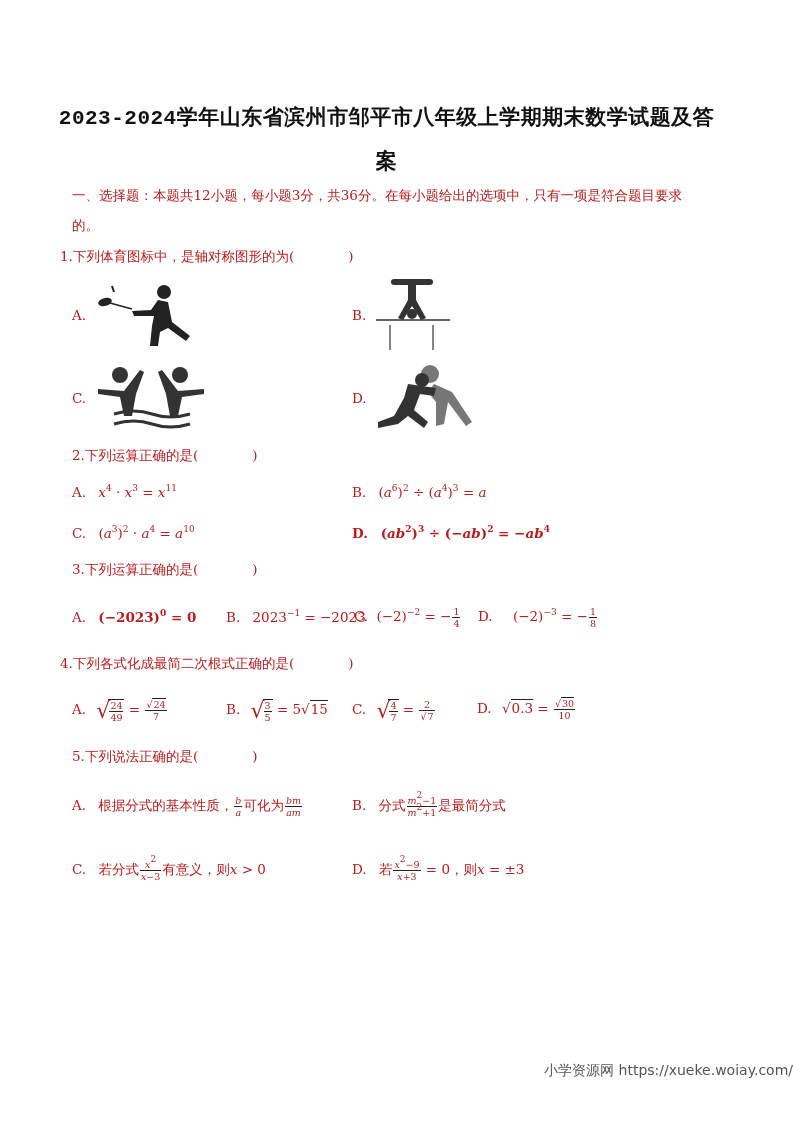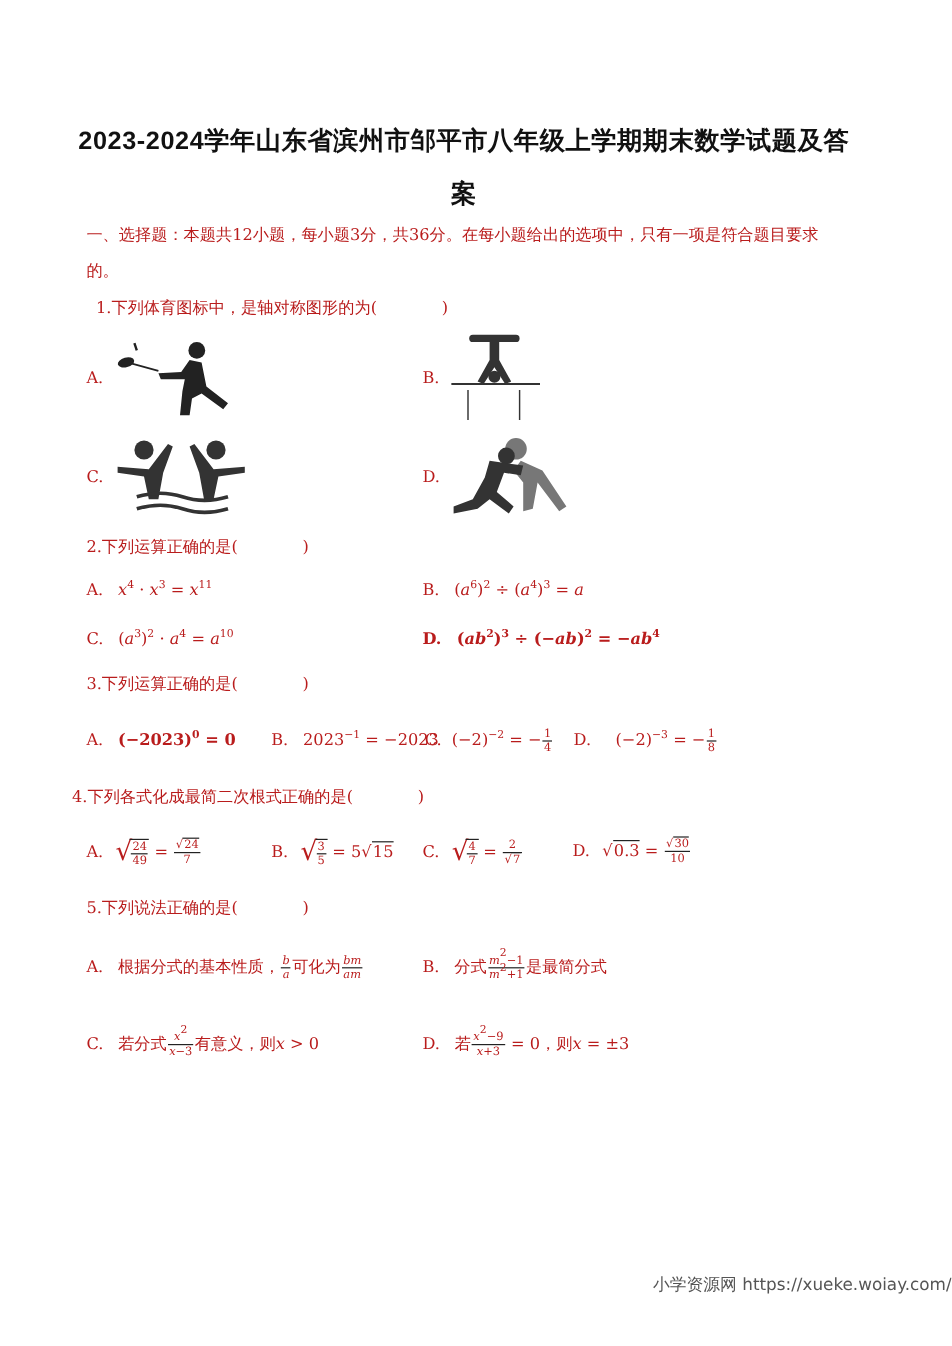--- a/index.html
+++ b/index.html
@@ -1,19 +1,19 @@
 <!DOCTYPE html>
 <html><head>
   <meta charset="utf-8">
   <style>
     html, body { margin:0; padding:0; background:#ffffff; }
     body { width:793px; height:1122px; position:relative; overflow:hidden;
            font-family:"DejaVu Serif","Liberation Serif",serif; color:#222; }
     .abs { position:absolute; }
-    .title { left:0; width:773px; text-align:center; font-family:Liberation Sans, sans-serif;
+    .title { left:0; width:773px; text-align:center; font-family:Liberation Mono, monospace;
              font-weight:bold; font-size:21px; color:#111; letter-spacing:0.5px; }
     .txt { font-size:13.5px; color:#b91c1c; white-space:nowrap; }
     .math { font-family:"DejaVu Serif","Liberation Serif",serif; font-style:normal; font-size:13.5px; }
     .mi { font-style:italic; }
     sup { font-size:9px; vertical-align:6px; line-height:0; }
     .frac { display:inline-block; vertical-align:middle; text-align:center; font-size:9.5px; line-height:11px; margin:0 1px; }
     .frac .num { display:block; border-bottom:1px solid #222; padding:0 1px; }
     .frac .den { display:block; padding:0 1px; }
     .sqrt { display:inline-block; vertical-align:middle; }
     .sqrt .rad { font-size:22px; vertical-align:middle; }
@@ -25,21 +25,21 @@
   </style>
 </head>
 <body>
 
 <div class="abs title" style="top:103px;">2023-2024学年山东省滨州市邹平市八年级上学期期末数学试题及答</div>
 <div class="abs title" style="top:147px;">案</div>
 
 <div class="abs txt" style="left:72px; top:187px;">一、选择题：本题共12小题，每小题3分，共36分。在每小题给出的选项中，只有一项是符合题目要求</div>
 <div class="abs txt" style="left:72px; top:217px;">的。</div>
 
-<div class="abs txt" style="left:80px; top:248px;">1.下列体育图标中，是轴对称图形的为(　　　　)</div>
+<div class="abs txt" style="left:60px; top:248px;">1.下列体育图标中，是轴对称图形的为(　　　　)</div>
 
 <div class="abs txt" style="left:72px; top:307px;">A.</div>
 <div class="abs" style="left:96px; top:276px;">
   <svg width="104" height="72" viewBox="0 0 104 72">
     <ellipse cx="9" cy="26" rx="7" ry="4" fill="#222" transform="rotate(-15 9 26)"></ellipse>
     <line x1="14" y1="27" x2="36" y2="33" stroke="#222" stroke-width="1.5"></line>
     <path d="M16 10 L18 16" stroke="#222" stroke-width="2"></path>
     <circle cx="68" cy="16" r="7" fill="#222"></circle>
     <path d="M36 35 L55 34 L62 24 L72 26 L76 46 L94 60 L90 65 L72 52 L64 56 L62 70 L54 70 L56 50 L58 40 L38 40 Z" fill="#222"></path>
   </svg>

